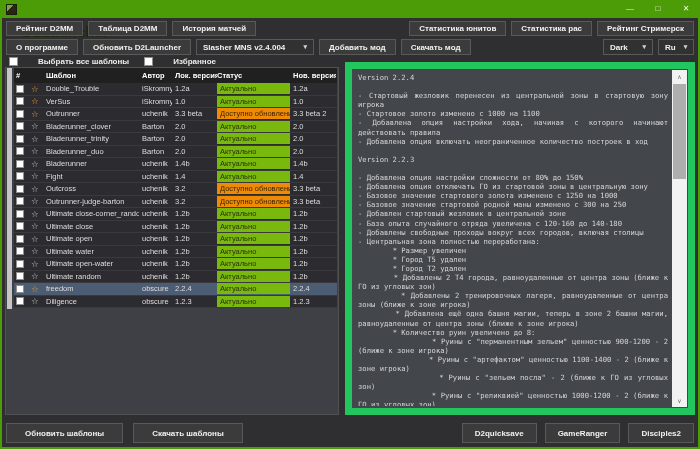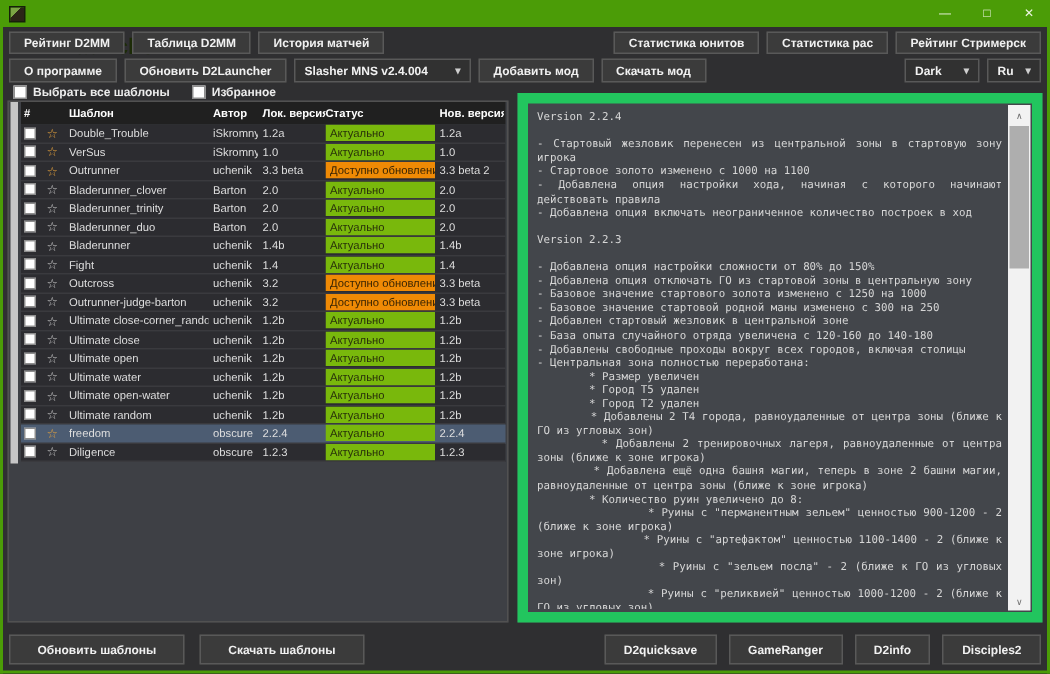--- a/index.html
+++ b/index.html
@@ -40,21 +40,21 @@
     background:#313131; border:1px solid #595959; color:#f1f1f1;
     font-weight:700; font-size:8px; display:flex; align-items:center;
     padding:0 6px; box-sizing:border-box; gap:8px; white-space:nowrap;
   }
   .select .caret { margin-left:auto; color:#cfcfcf; font-size:7px; }
   .sel-mod { width:118px; }
   .sel-theme { width:50px; }
   .sel-lang { width:36px; }
   
   .filterrow { position:absolute; top:56px; left:7px; height:10px; display:flex; gap:15px; align-items:center; }
-  .filteritem { display:flex; align-items:flex-end; gap:4px; }
+  .filteritem { display:flex; align-items:flex-end; gap:20px; }
   .cb { width:9px; height:9px; background:#ffffff; border:1px solid #8f8f8f; box-sizing:border-box; }
   .filterlabel { font-size:8px; color:#ececec; font-weight:600; }
   
   .table-wrap {
     position:absolute; top:67px; left:3px; width:334px; bottom:32px;
     background:#3e4045; border:1px solid #515151; box-sizing:border-box;
   }
   .left-scroll { position:absolute; left:1px; top:0; width:5px; height:241px; background:#c6c6c6; }
   .tgrid { position:absolute; left:8px; top:0; right:1px; }
   .thead { display:flex; height:15px; background:#202020; align-items:center; }
@@ -447,18 +447,17 @@
   </div>
 
   <div class="bottombar">
     <div class="bb-left">
       <div class="btn">Обновить шаблоны</div>
       <div class="btn">Скачать шаблоны</div>
     </div>
     <div class="bb-right">
       <div class="btn">D2quicksave</div>
       <div class="btn">GameRanger</div>
-      <div class="btn">D2info</div>
       <div class="btn">Disciples2</div>
     </div>
   </div>
 
 </div>
 
 </body></html>

